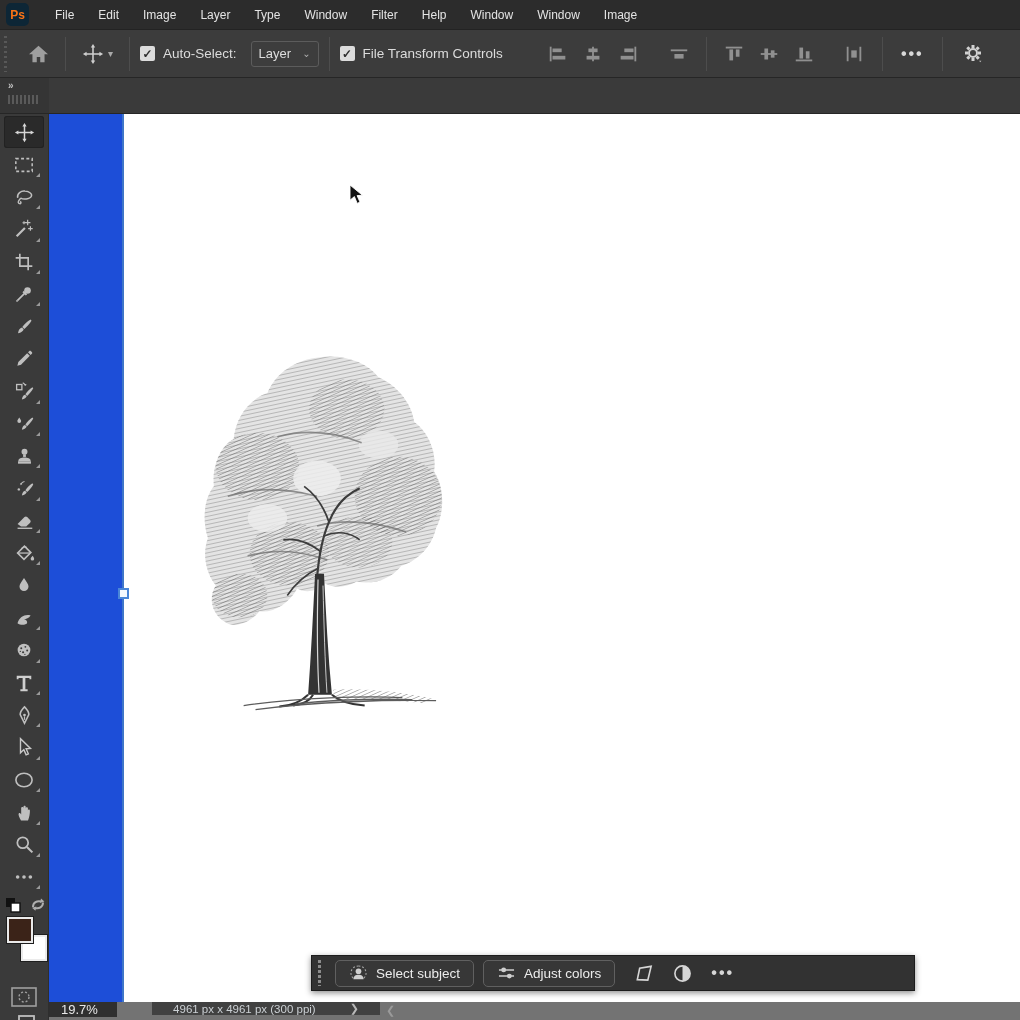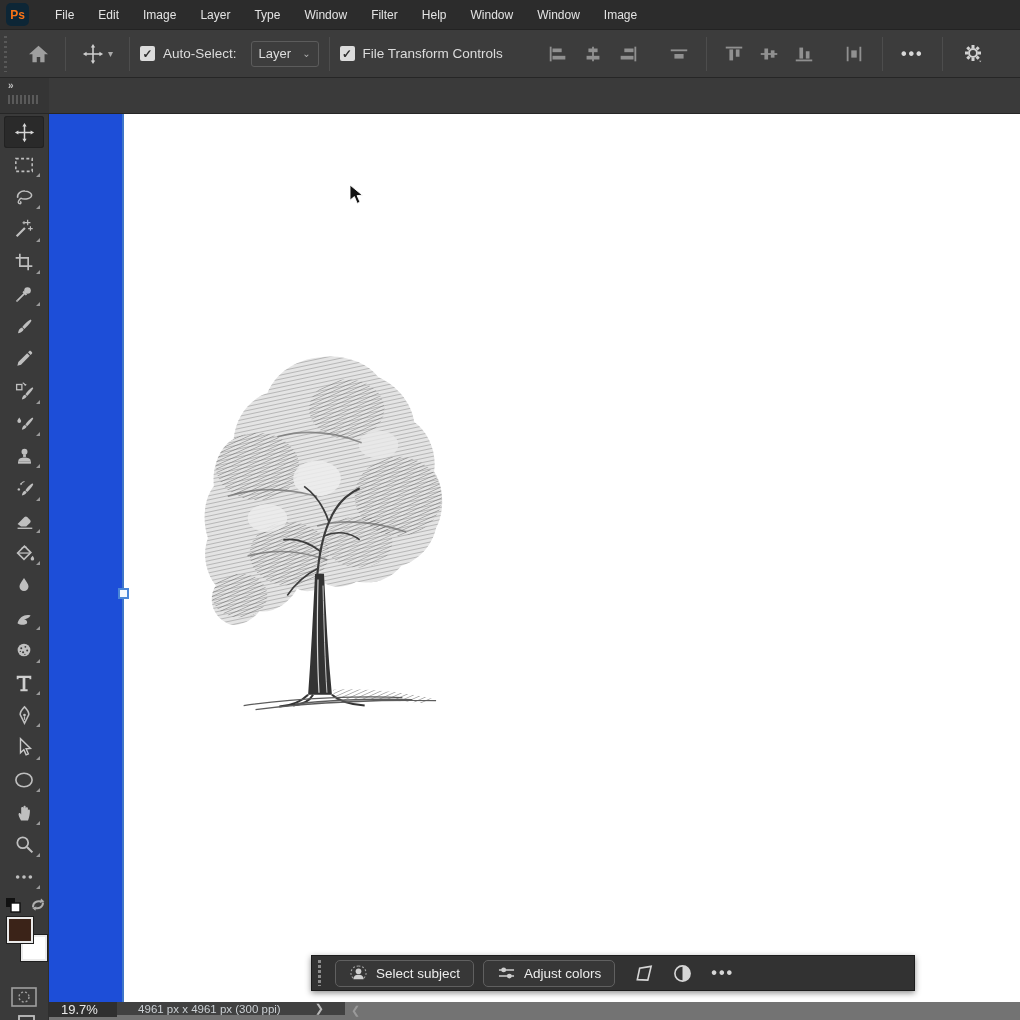--- a/index.html
+++ b/index.html
@@ -83,21 +83,21 @@
     background-size:3px 100%; background-repeat:no-repeat; background-position:2px 0; }
   .tb-btn { height:27px; border:1px solid #606060; border-radius:5px; background:#373737;
     color:#ececec; font-size:13.5px; display:flex; align-items:center; gap:8px; padding:0 13px; }
   .tb-icon-btn { color:#d6d6d6; padding:0 5px; display:flex; align-items:center; }
 
   
   .statusbar { height:18px; background:#737373; display:flex; align-items:flex-start; font-size:12px; }
   .zoom-box { width:68px; background:#2f2f2f; color:#e8e8e8; font-size:13px;
     display:flex; align-items:center; padding-left:12px; }
   .dims-box { width:228px; background:#414141; color:#ccd1d5; font-size:11.5px;
-    display:flex; align-items:center; justify-content:center; gap:8px; }
+    display:flex; align-items:center; justify-content:center; gap:8px;margin-left:35px; }
   .dims-chev { color:#b9b9b9; margin-left:26px; font-size:11px; }
   .scroll-track { flex:1; background:#3d3d3d; position:relative; }
   .scroll-left-arrow { position:absolute; left:6px; top:2px; color:#9a9a9a; font-size:11px; }
   .scroll-thumb { position:absolute; left:383px; right:2px; top:2px; bottom:2px;
     background:#6a6a6a; border-radius:2px; }
 </style>
 </head>
 <body>
 
 <div class="menubar">

